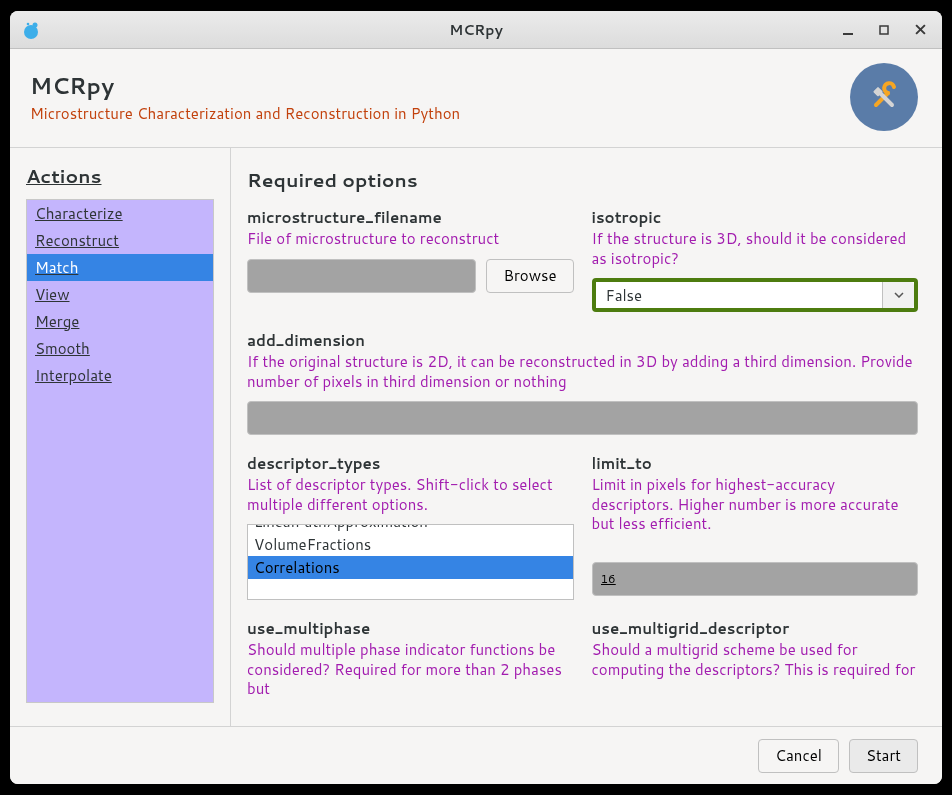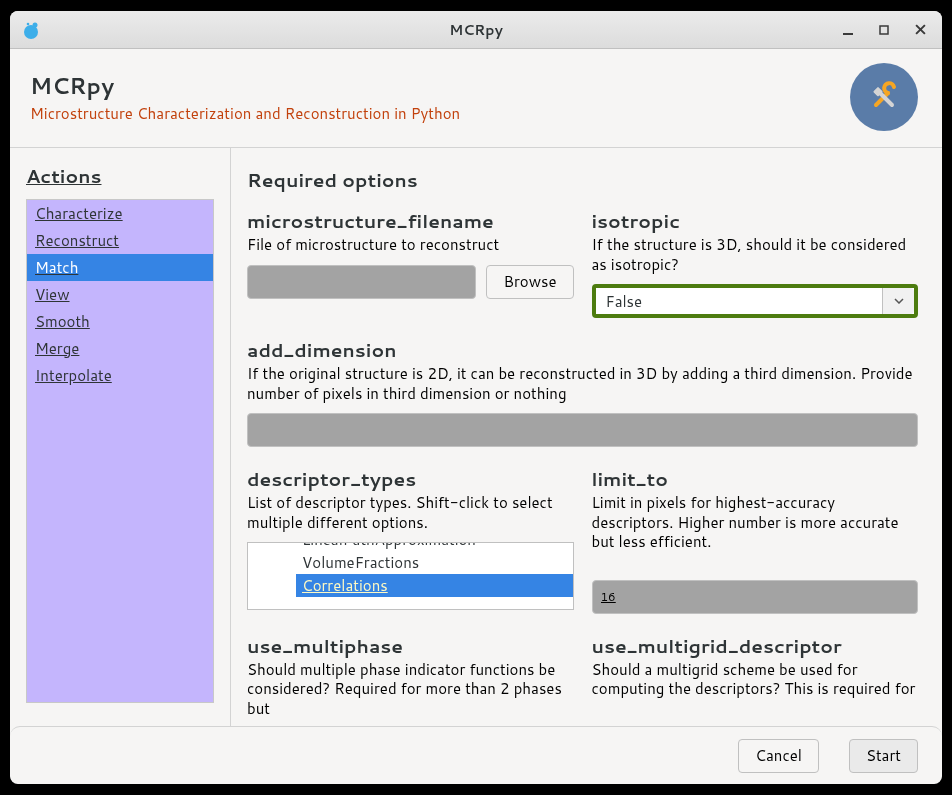--- a/index.html
+++ b/index.html
@@ -135,27 +135,27 @@
 }
 .row {
   display: flex;
   gap: 18px;
   margin-bottom: 18px;
 }
 .col {
   flex: 1;
 }
 .field-label {
-  font-size: 19px;
+  font-size: 15px;
   font-weight: bold;
   margin-bottom: 1px;
 }
 .field-desc {
   font-size: 15px;
-  color: #000000;
+  color: #a21caf;
   margin-bottom: 10px;
   line-height: 1.3;
 }
 .input-row {
   display: flex;
   gap: 10px;
   align-items: flex-start;
 }
 input[type="text"] {
   flex: 1;
@@ -200,47 +200,44 @@
   align-items: center;
   justify-content: center;
   border-radius: 0 4px 4px 0;
 }
 .fullwidth-input {
   width: 100%;
 }
 .listbox {
   border: 1px solid #c0c0c0;
   background: #fff;
-  height: 68px;
+  height: 76px;
   overflow: hidden;
-  padding-left: 48px;
 }
 .listbox-item {
   padding: 1px 6px;
   font-size: 15px;
   cursor: pointer;
 }
 .listbox-item.cut {
   margin-top: -15px;
 }
 .listbox-item.selected {
   background: #3584e4;
-  color: #fef9c3;
-  text-decoration: underline;
+  color: #000000;
 }
 .footer {
   height: 58px;
   border-top: 1px solid #d3d3d3;
   display: flex;
   align-items: center;
   justify-content: flex-end;
   padding: 8px 24px;
-  gap: 30px;
+  gap: 10px;
   background: #f6f5f4;
-  border-radius: 10px;
 }
 .footer .btn {
   height: 34px;
 }
 .footer .btn.primary {
   background: #eaeaea;
 }
 </style>
 </head>
 <body>
@@ -296,22 +293,22 @@
 
   <div class="main">
 
     <div class="sidebar">
       <h2>Actions</h2>
       <div class="actions-list">
         <div class="action-item">Characterize</div>
         <div class="action-item">Reconstruct</div>
         <div class="action-item selected">Match</div>
         <div class="action-item">View</div>
+        <div class="action-item">Merge</div>
         <div class="action-item">Smooth</div>
-        <div class="action-item">Merge</div>
         <div class="action-item">Interpolate</div>
       </div>
     </div>
 
     <div class="content">
 
       <div class="section-title">Required options</div>
 
       <div class="row">
         <div class="col">

